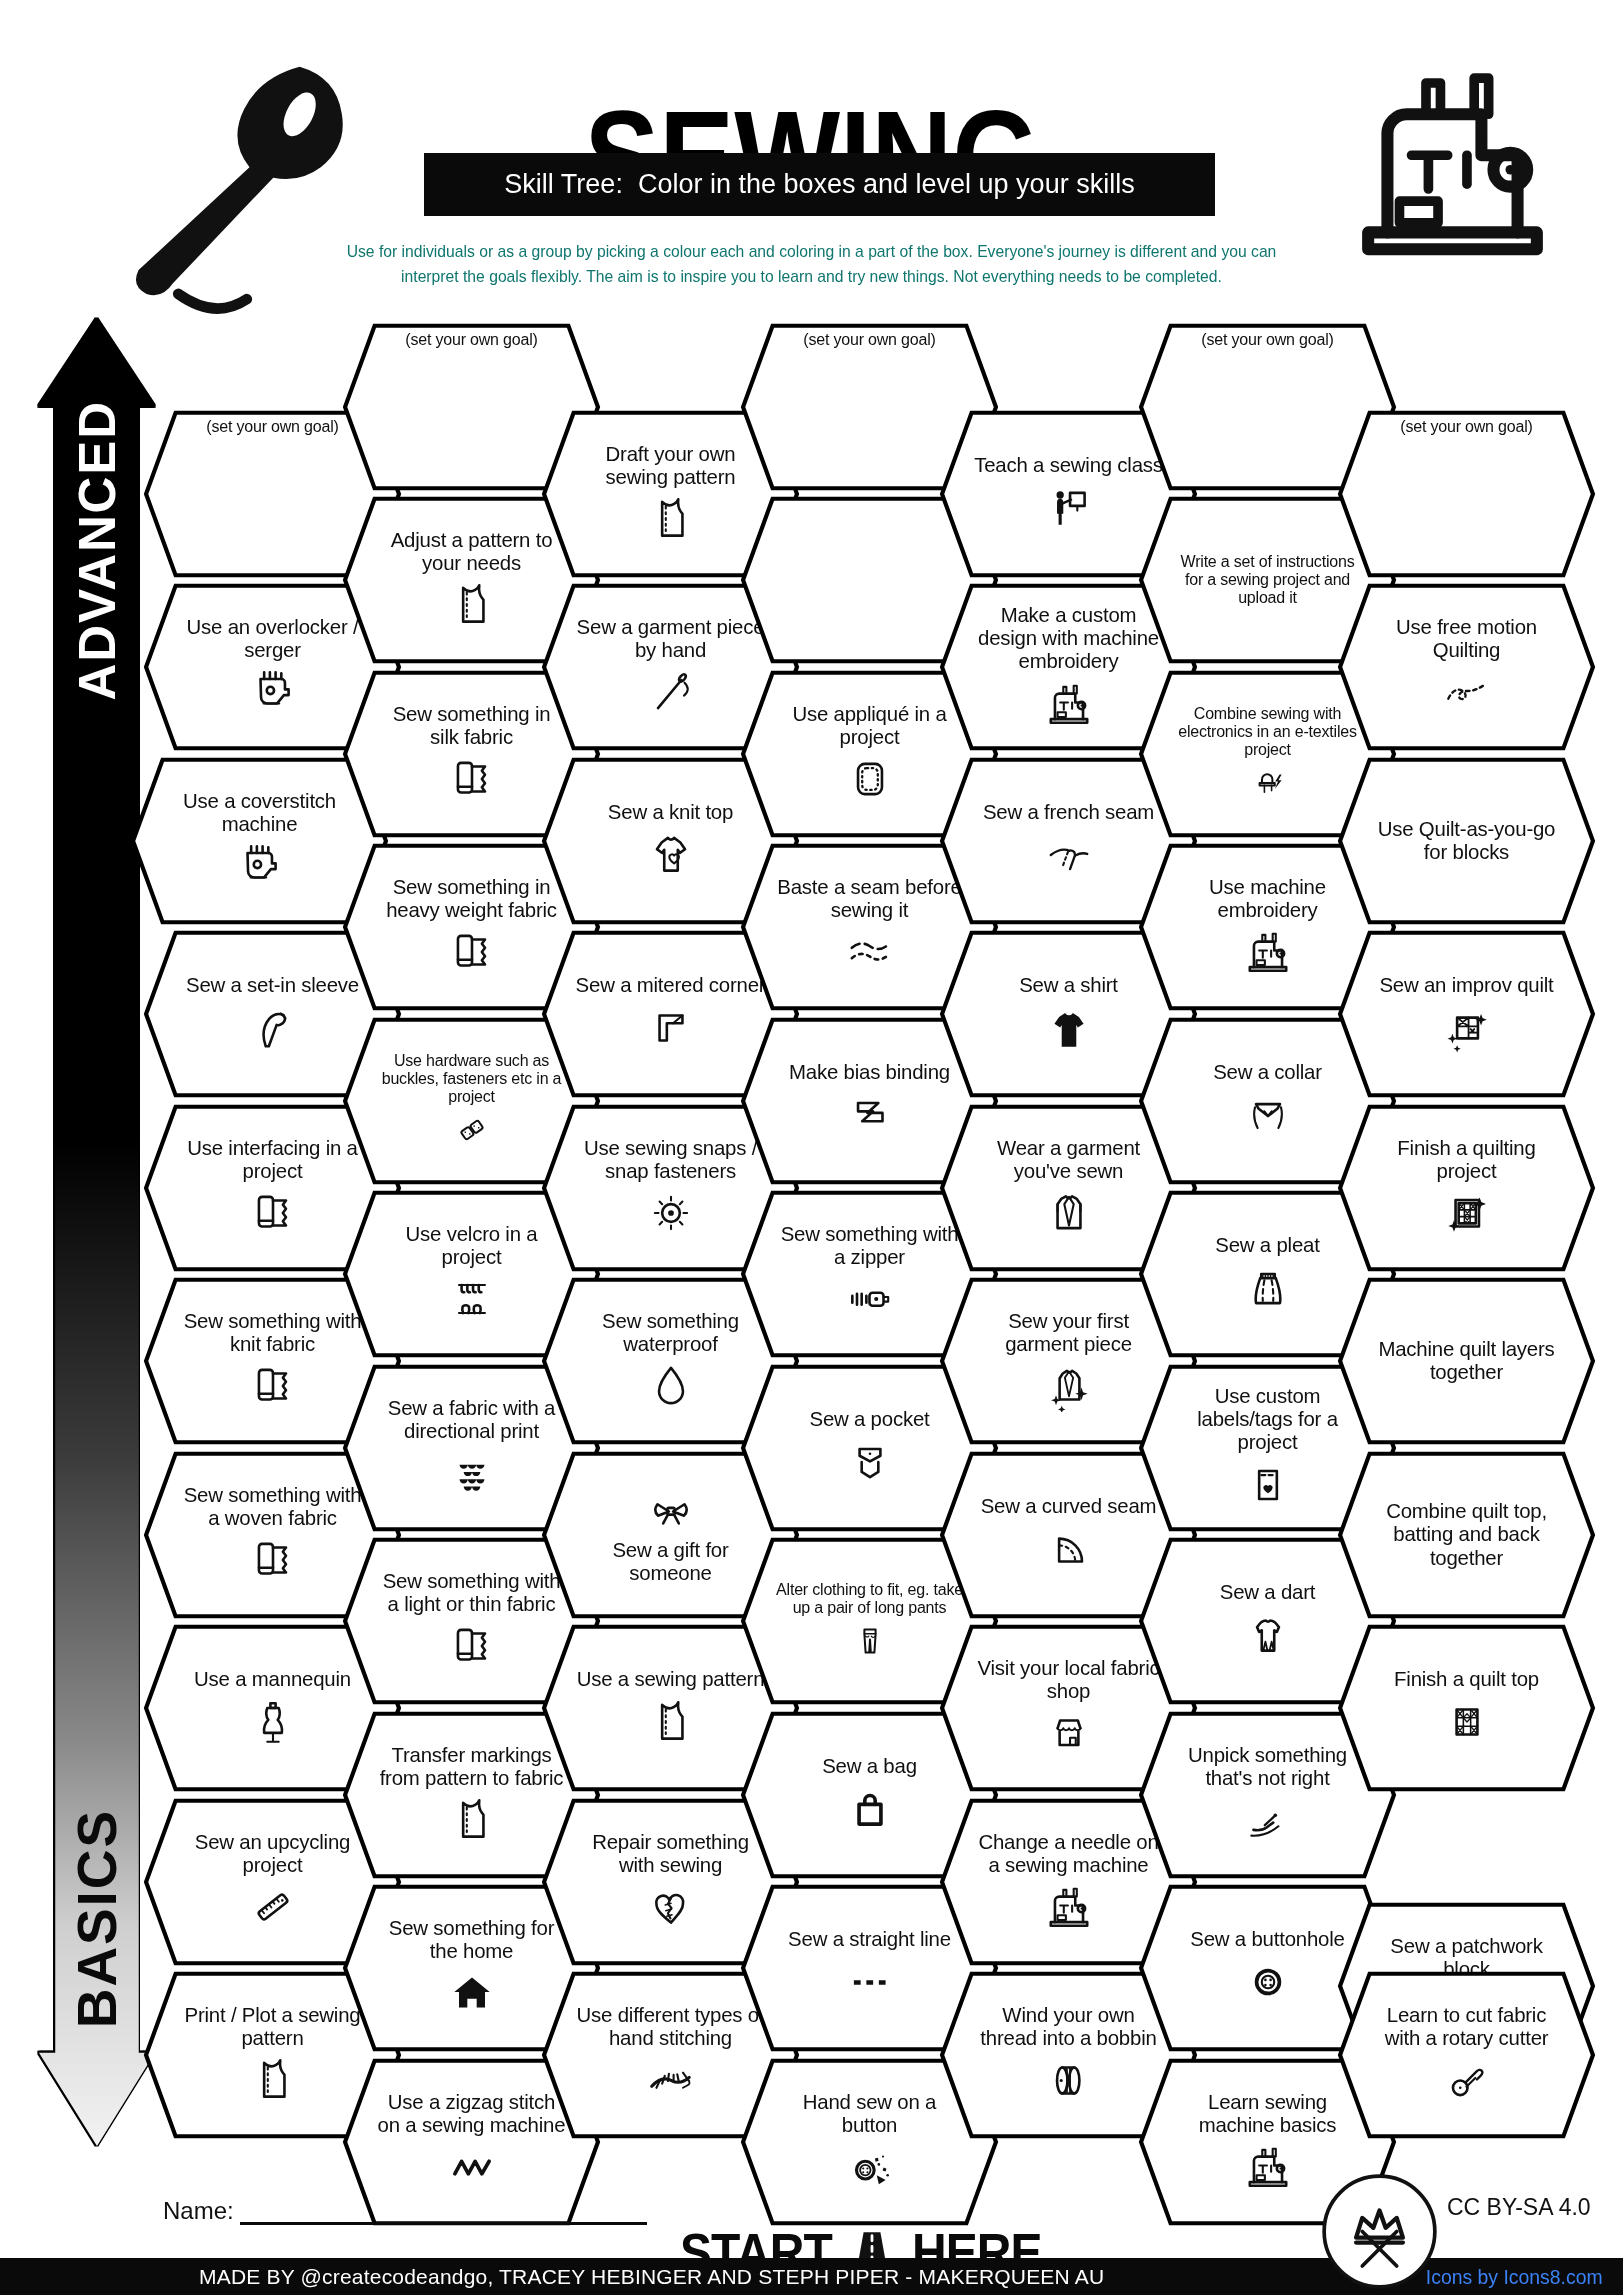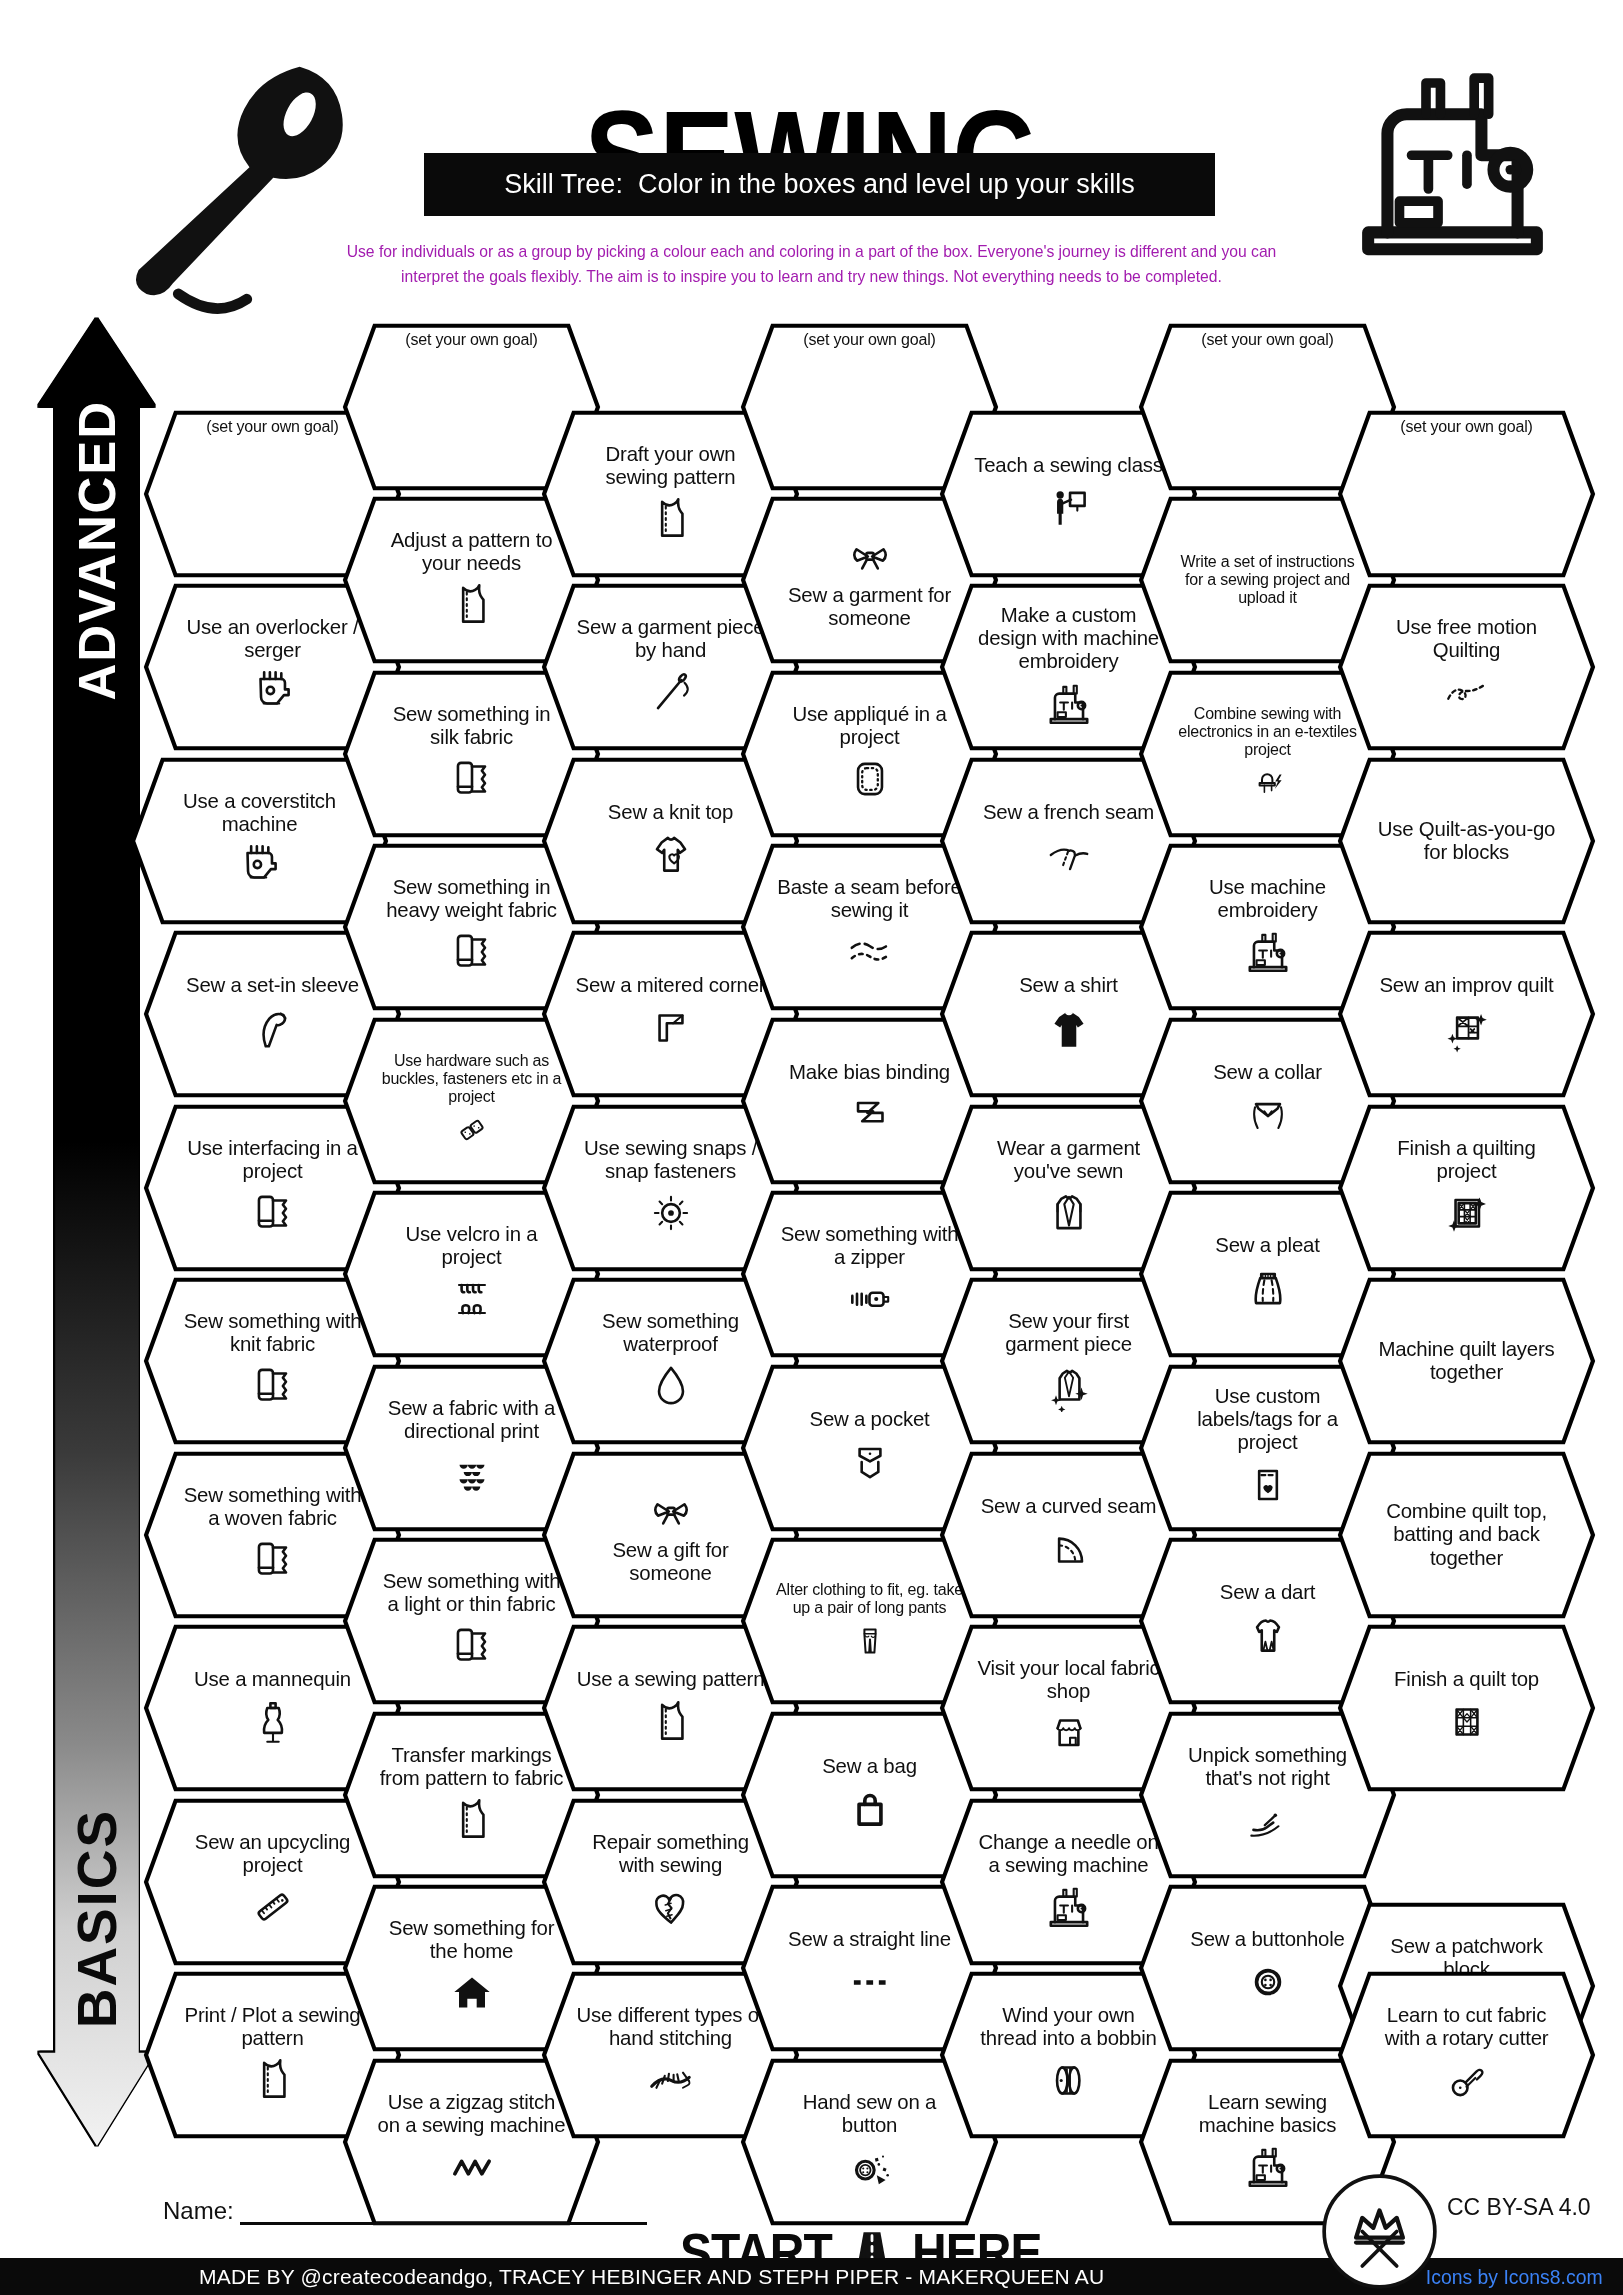--- a/index.html
+++ b/index.html
@@ -5,21 +5,21 @@
   html,body{margin:0;padding:0;background:#fff;}
   body{width:1623px;height:2295px;position:relative;font-family:"Liberation Sans",sans-serif;color:#111;overflow:hidden;}
 
   
   .title{position:absolute;left:50%;top:6.5px;transform:translateX(-50%) scale(1.02,1.22);transform-origin:top center;
          font-size:110px;font-weight:800;letter-spacing:0px;color:#000;white-space:nowrap;}
   .subtitle-bar{position:absolute;left:424px;top:153px;width:791px;height:63px;background:#0a0a0a;
          display:flex;align-items:center;justify-content:center;}
   .subtitle-bar .subtitle{color:#fff;font-size:27px;white-space:pre-wrap;}
   .desc{position:absolute;left:50%;top:239px;transform:translateX(-50%);width:971px;text-align:center;
-        font-size:15.7px;line-height:1.6;color:#a21caf;}
+        font-size:15.7px;line-height:1.6;color:#0f766e;}
   .hdr-needle{position:absolute;left:83px;top:51px;width:296px;height:264px;}
   .hdr-machine{position:absolute;left:1332px;top:42px;width:241px;height:241px;}
   .hdr-needle svg,.hdr-machine svg,.hex-icon svg,.road-icon svg,.mq-logo svg{width:100%;height:100%;display:block;}
 
   
   .axis-arrow{position:absolute;left:39px;top:319px;width:116px;height:1827px;
       background:linear-gradient(180deg,#000 0%,#000 45%,#3a3a3a 62%,#8a8a8a 78%,#cfcfcf 88%,#f2f2f2 100%);
       clip-path:polygon(50% 0,100% 4.8%,86% 4.8%,86% 94.9%,100% 94.9%,50% 100%,0 94.9%,14% 94.9%,14% 4.8%,0 4.8%);}
   .axis-arrow-outline{position:absolute;left:39px;top:319px;width:116px;height:1827px;pointer-events:none;
       filter:drop-shadow(1.4px 0 0 #000) drop-shadow(-1.4px 0 0 #000) drop-shadow(0 1.4px 0 #000) drop-shadow(0 -1.4px 0 #000);}
@@ -546,30 +546,20 @@
         <polygon points="70,6 490,6 554,182 490,358 70,358 6,182"></polygon>
       </svg>
       <div class="hex-content">
         <div class="hex-label">(set your own goal)</div>
       </div>
     </div>
     <div class="hex icon-top" style="left: 740px; top: 496px;">
       <svg class="hex-shape" viewBox="0 0 560 364">
         <polygon points="70,6 490,6 554,182 490,358 70,358 6,182"></polygon>
       </svg>
-      <div class="hex-content">
-        <div class="hex-icon">
-          <svg viewBox="0 0 100 100" fill="none" stroke="#111" stroke-width="5" stroke-linecap="round" stroke-linejoin="round" aria-hidden="true">
-            <path d="M46 51 24 37q-9 12 1 22zM54 51l22-14q9 12-1 22z"></path>
-            <rect x="43" y="44" width="14" height="13" rx="3"></rect>
-            <path d="M44 57l-9 17M56 57l9 17"></path>
-          </svg>
-        </div>
-        <div class="hex-label">Sew a garment for someone</div>
-      </div>
     </div>
     <div class="hex" style="left: 740px; top: 670px;">
       <svg class="hex-shape" viewBox="0 0 560 364">
         <polygon points="70,6 490,6 554,182 490,358 70,358 6,182"></polygon>
       </svg>
       <div class="hex-content">
         <div class="hex-label">Use appliqué in a project</div>
         <div class="hex-icon">
           <svg viewBox="0 0 100 100" fill="none" stroke="#111" stroke-width="5" stroke-linecap="round" stroke-linejoin="round" aria-hidden="true">
             <rect x="27" y="21" width="46" height="58" rx="13"></rect>

